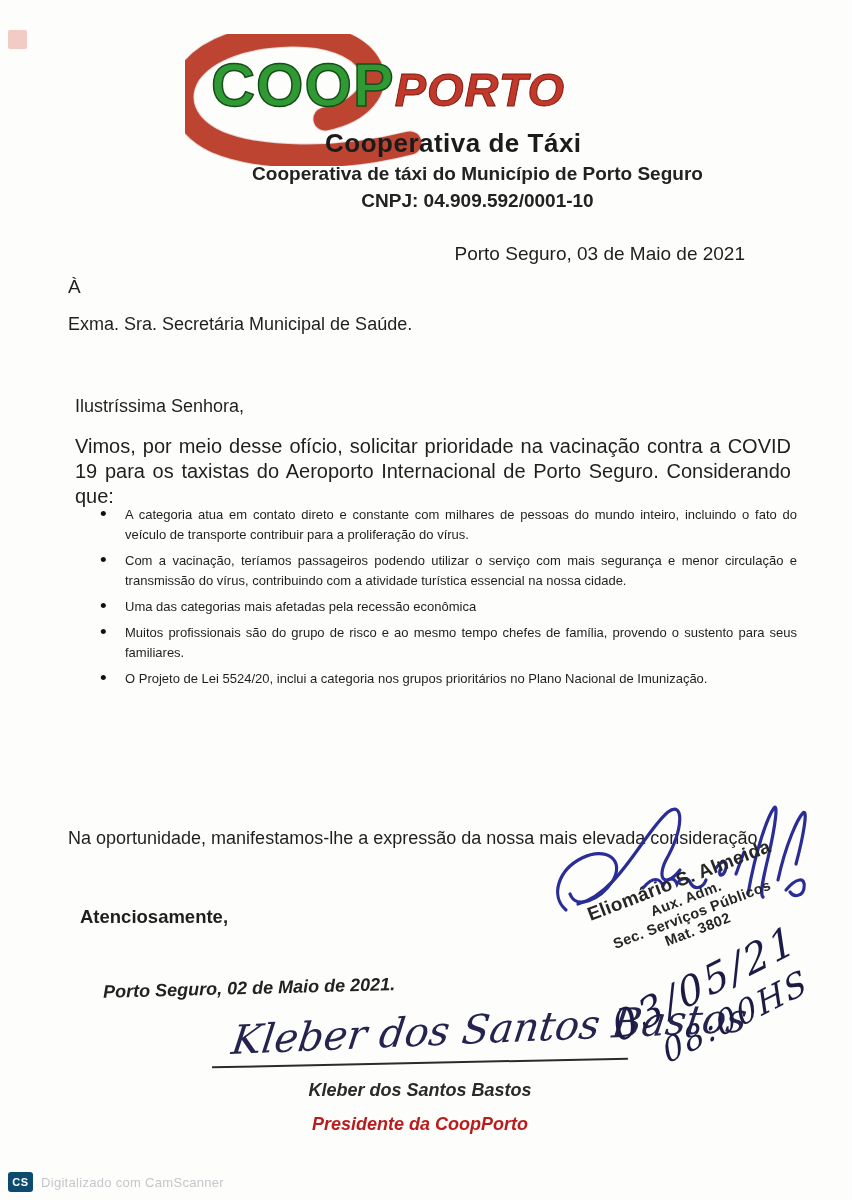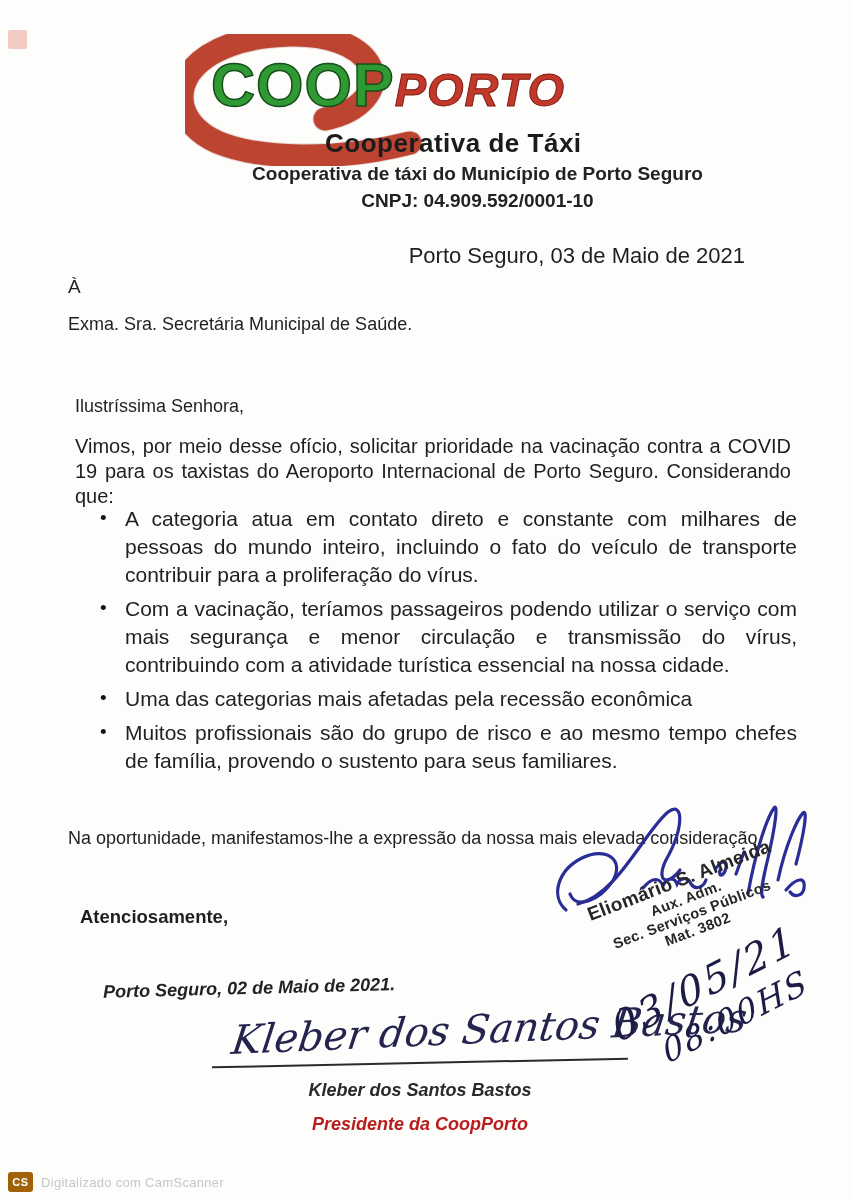--- a/index.html
+++ b/index.html
@@ -19,28 +19,28 @@
     -webkit-text-stroke:1.5px #174d18;
   }
   .porto {
     font-size:47px; font-weight:700; font-style:italic; letter-spacing:1px;
     color:#c2382a; -webkit-text-stroke:1px #7c190e;
   }
   .tagline { position:absolute; left:128px; top:94px; font-size:26px; font-weight:700; color:#1b1b1b; letter-spacing:.5px;margin-left:12px; }
   .org-line { position:absolute; left:105px; top:163px; width:745px; text-align:center; font-size:19px; font-weight:700; color:#222; }
   .cnpj-line { position:absolute; left:105px; top:190px; width:745px; text-align:center; font-size:19px; font-weight:700; color:#222; }
   
-  .date-line { position:absolute; left:400px; top:243px; width:345px; text-align:right; font-size:22px; }
+  .date-line { position:absolute; left:400px; top:243px; width:345px; text-align:right; font-size:19px; }
   .addr-prefix { position:absolute; left:68px; top:276px; font-size:19px; }
   .addressee { position:absolute; left:68px; top:314px; font-size:18px;text-align:right; }
   .salutation { position:absolute; left:75px; top:396px; font-size:18px; }
   .intro { position:absolute; left:75px; top:434px; width:716px; font-size:20px; line-height:25px; text-align:justify; }
   ul.bullets { position:absolute; left:98px; top:505px; width:699px; list-style:none; }
   ul.bullets li {
-    position:relative; padding-left:27px; font-size:21px; line-height:28px;
+    position:relative; padding-left:27px; font-size:13px; line-height:20px;
     text-align:justify; margin-bottom:6px;
   }
   ul.bullets li::before { content:"•"; position:absolute; left:2px; top:-1px; font-size:19px; color:#111; }
   .closing { position:absolute; left:68px; top:828px; width:700px; font-size:18px; }
   .regards { position:absolute; left:80px; top:906px; font-size:18.5px; font-weight:600; }
   
   .stamp {
     position:absolute; left:572px; top:868px; width:232px; text-align:center;
     transform:rotate(-21deg); color:#262626; line-height:1.15;
   }
@@ -64,21 +64,21 @@
   .hand-date {
     position:absolute; left:612px; top:960px; transform:rotate(-27deg);
     font-family:"DejaVu Serif", serif; font-style:italic; color:#1b1b45; line-height:1.05;
   }
   .hand-date .hd-date { font-size:40px; letter-spacing:3px; transform:skewX(-8deg); }
   .hand-date .hd-time { font-size:33px; letter-spacing:2px; margin:6px 0 0 34px; transform:skewX(-8deg); }
   
   .artifact-tl { position:absolute; left:8px; top:30px; width:19px; height:19px; background:rgba(225,120,108,.38); border-radius:2px; }
   .watermark { position:absolute; left:8px; top:1172px; display:flex; align-items:center; gap:8px; }
   .cs-badge {
-    width:25px; height:20px; background:#a16207; border-radius:3px;
+    width:25px; height:20px; background:#0c4a6e; border-radius:3px;
     color:#ffffff; font-size:11px; font-weight:700; display:flex;
     align-items:center; justify-content:center; letter-spacing:.5px;
   }
   .cs-text { font-size:13px; color:#c3c8ca; letter-spacing:.3px; }
 </style>
 </head>
 <body>
 
 <div class="page">
 
@@ -112,20 +112,21 @@
   <div class="addr-prefix">À</div>
   <div class="addressee">Exma. Sra. Secretária Municipal de Saúde.</div>
   <div class="salutation">Ilustríssima Senhora,</div>
   <div class="intro">Vimos, por meio desse ofício, solicitar prioridade na vacinação contra a COVID 19 para os taxistas do Aeroporto Internacional de Porto Seguro. Considerando que:</div>
 
   <ul class="bullets">
     <li>A categoria atua em contato direto e constante com milhares de pessoas do mundo inteiro, incluindo o fato do veículo de transporte contribuir para a proliferação do vírus.</li>
     <li>Com a vacinação, teríamos passageiros podendo utilizar o serviço com mais segurança e menor circulação e transmissão do vírus, contribuindo com a atividade turística essencial na nossa cidade.</li>
     <li>Uma das categorias mais afetadas pela recessão econômica</li>
     <li>Muitos profissionais são do grupo de risco e ao mesmo tempo chefes de família, provendo o sustento para seus familiares.</li>
+    <li>O Projeto de Lei 5524/20, inclui a categoria nos grupos prioritários no Plano Nacional de Imunização.</li>
   </ul>
 
   <div class="closing">Na oportunidade, manifestamos-lhe a expressão da nossa mais elevada consideração.</div>
   <div class="regards">Atenciosamente,</div>
 
   <svg class="sig-eliomario" width="262" height="152" viewBox="0 0 262 152" aria-hidden="true">
     <g fill="none" stroke="#2a2d96" stroke-width="3.2" stroke-linecap="round">
       <path d="M 18 112 C 2 98 10 72 34 60 C 58 48 78 62 64 84 C 52 102 28 112 22 96"></path>
       <path d="M 30 106 C 70 96 96 34 120 14 C 136 2 136 30 118 62 C 108 82 118 90 132 72"></path>
       <path d="M 95 90 C 105 78 112 80 115 88 C 118 80 126 78 129 86 C 132 80 140 78 143 86 C 147 92 155 90 158 82"></path>

